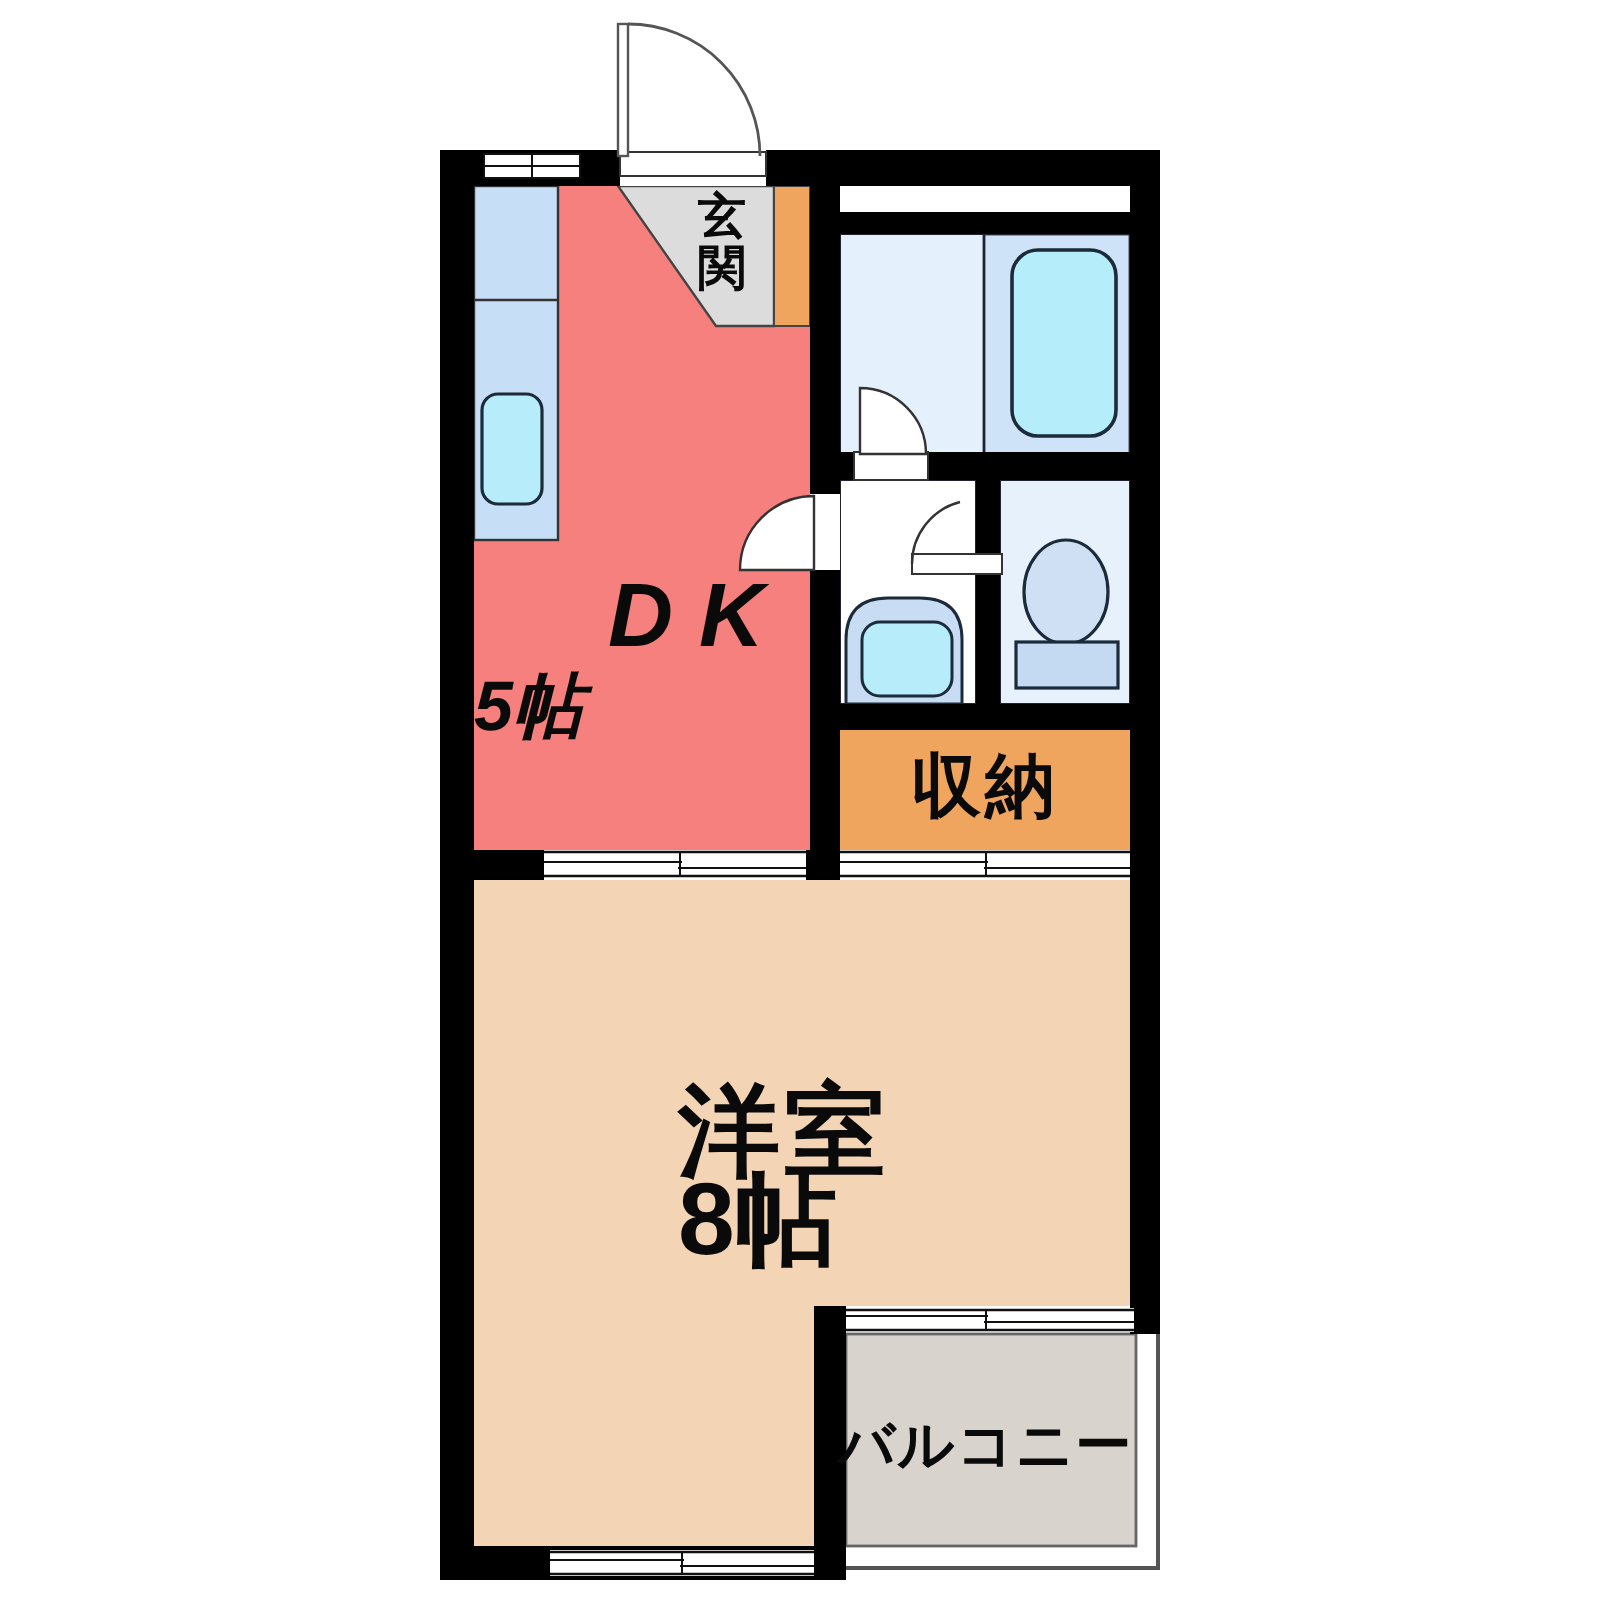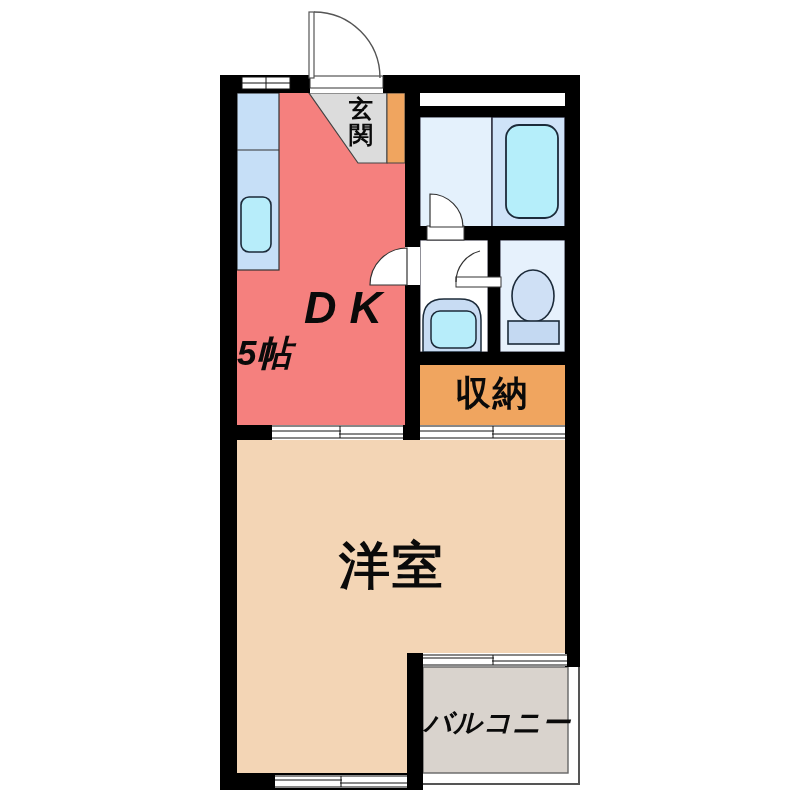--- a/index.html
+++ b/index.html
@@ -8,21 +8,21 @@
   #plan-svg{position:absolute;left:0;top:0;}
   .lbl{position:absolute;color:#0a0a0a;font-weight:700;z-index:5;white-space:nowrap;}
   .lbl-entrance{left:349px;top:96px;width:28px;font-size:24px;line-height:26px;
                 white-space:normal;word-break:break-all;text-align:left;letter-spacing:0;}
   .lbl-dk{left:237px;width:158px;top:282px;font-size:45px;font-style:italic;
           letter-spacing:13px;text-align:right;text-indent:13px;}
   .lbl-dk-size{left:237px;width:146px;top:330px;font-size:35px;font-style:italic;text-align:left;}
   .lbl-storage{left:420px;width:145px;top:370px;font-size:35px;text-align:center;letter-spacing:2px;}
   .lbl-yoshitsu{left:339px;top:532px;font-size:51px;letter-spacing:2px;}
   .lbl-yoshitsu-size{left:339px;top:576px;font-size:51px;}
-  .lbl-balcony{left:419px;width:152px;top:704px;font-size:28px;text-align:right;letter-spacing:1px;font-style:italic;}
+  .lbl-balcony{left:419px;width:152px;top:704px;font-size:28px;text-align:left;letter-spacing:1px;}
 </style>
 </head>
 <body>
 
 <div id="stage">
 
 <svg id="plan-svg" width="800" height="800" viewBox="0 0 800 800">
 
   <g>
     <rect x="237" y="93" width="168" height="332" fill="#f5807e"></rect>
@@ -121,14 +121,15 @@
     <rect x="456" y="277" width="45" height="10" fill="#ffffff" stroke="#333" stroke-width="1"></rect>
     <path d="M 456 282 A 32 32 0 0 1 480 251" fill="none" stroke="#333" stroke-width="1.2"></path>
   </g>
 </svg>
 
   <div class="lbl lbl-entrance">玄関</div>
   <div class="lbl lbl-dk">DK</div>
   <div class="lbl lbl-dk-size">5帖</div>
   <div class="lbl lbl-storage">収納</div>
   <div class="lbl lbl-yoshitsu">洋室</div>
+  <div class="lbl lbl-yoshitsu-size">8帖</div>
   <div class="lbl lbl-balcony">バルコニー</div>
 </div>
 
 </body></html>

